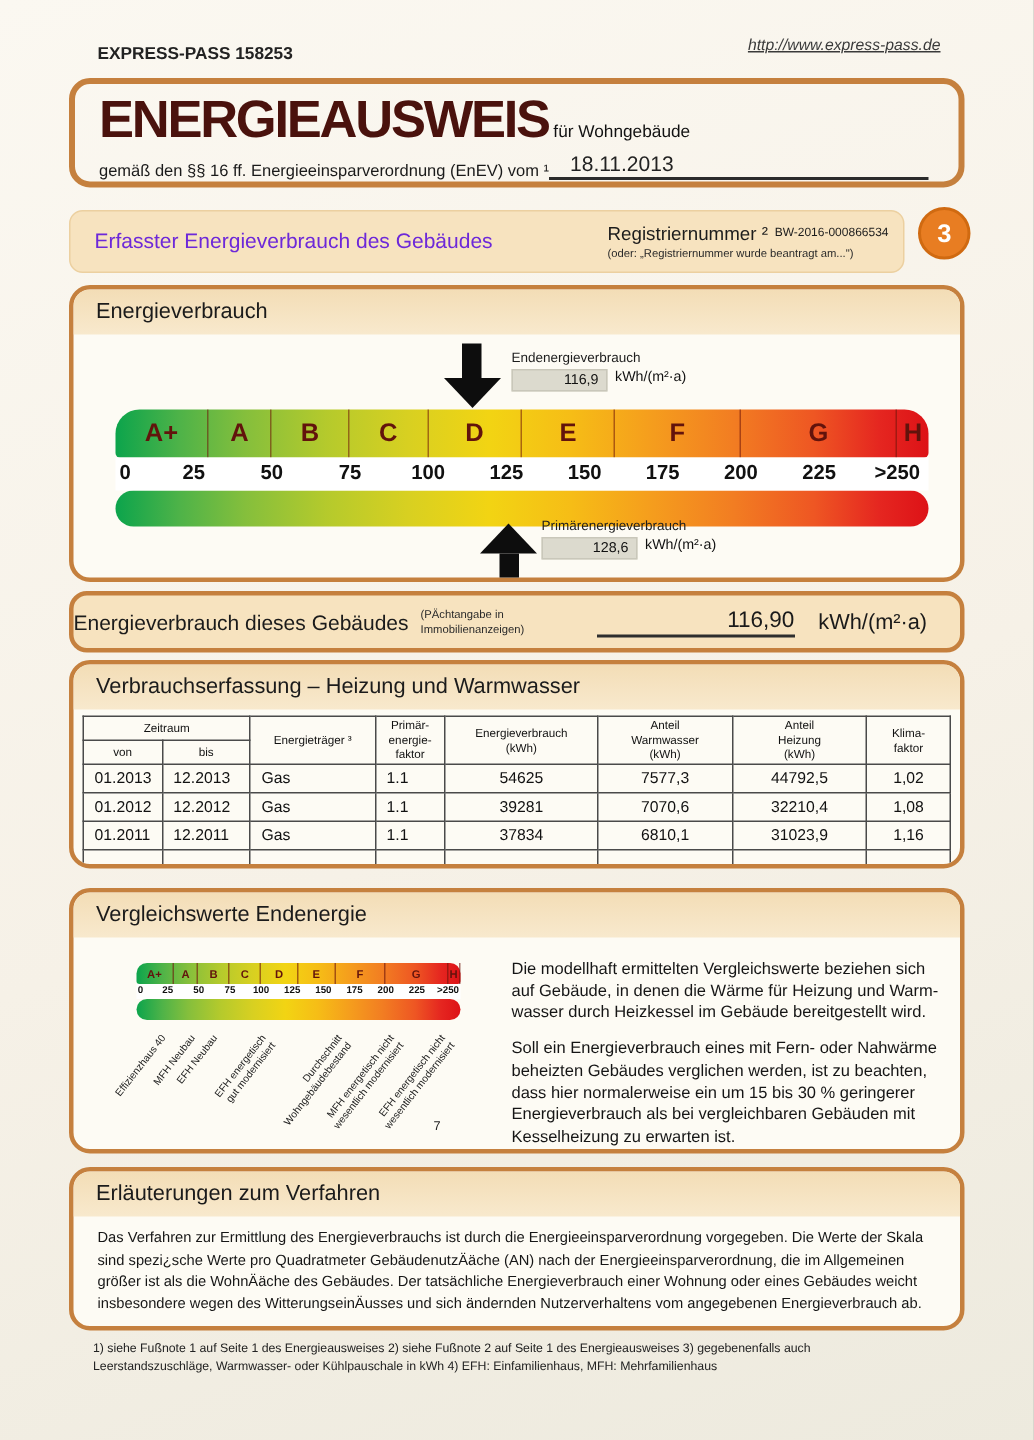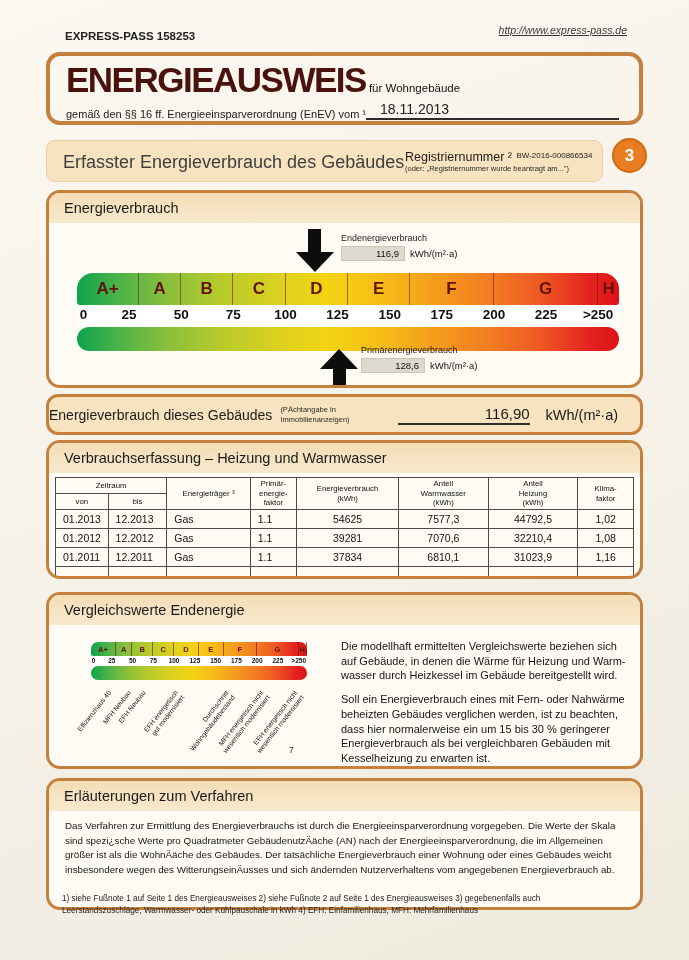--- a/index.html
+++ b/index.html
@@ -19,21 +19,21 @@
   #title-box { left:46px; top:52px; width:597px; height:73px; background:transparent; border-width:4px; }
   .title-row { display:flex; align-items:flex-end; padding:6px 0 0 16px; }
   .big-title { font-size:35px; font-weight:bold; color:#4a120d; letter-spacing:-1.5px; line-height:1; }
   .title-sub { font-size:11.5px; color:#111; padding:0 0 3px 3px; }
   .law-row { display:flex; align-items:flex-end; padding:4px 20px 0 16px; }
   .law-label { font-size:11px; color:#1a1a1a; white-space:nowrap; }
   .date-line { flex:1; border-bottom:2px solid #2b2b2b; font-size:14px; color:#222; padding:0 0 1px 14px; }
 
   
   #erfasster-bar { position:absolute; left:46px; top:140px; width:557px; height:42px; background:#f7e3bf; border-radius:9px; border:1px solid #ecd0a0; }
-  .erf-title { position:absolute; left:16px; top:11px; font-size:18px; color:#404040; }
+  .erf-title { position:absolute; left:16px; top:11px; font-size:14px; color:#6d28d9; }
   .reg-line { position:absolute; left:358px; top:6px; white-space:nowrap; }
   .reg-label { font-size:12.5px; color:#1c1c1c; }
   .reg-number { font-size:8px; color:#1c1c1c; vertical-align:3px; }
   .reg-note { position:absolute; left:358px; top:23px; font-size:7.5px; color:#2a2a2a; }
   #page-badge { position:absolute; left:612px; top:138px; width:35px; height:35px; border-radius:50%; background:#e87d22; border:2px solid #d06a11; color:#fff; font-size:17px; font-weight:bold; text-align:center; line-height:31px; }
 
   
   #ev-box { left:46px; top:190px; width:597px; height:198px; }
   .scale-wrap { position:absolute; left:28px; top:80px; width:542px; }
   .letters-band { position:relative; display:flex; height:32px; border-radius:16px 16px 3px 3px;
@@ -44,21 +44,21 @@
   .tick { position:absolute; top:2px; font-size:13.5px; font-weight:bold; color:#111; transform:translateX(-50%); }
   .grad-bar { height:24px; border-radius:12px;
     background:linear-gradient(90deg,#0ca44c 0%,#4fb348 8%,#85bf3c 16%,#b5ca2c 26%,#d8d021 36%,#f2d413 46%,#f6bd16 56%,#f59d1d 66%,#f27d22 76%,#ee5623 86%,#e52620 94%,#dd1217 100%); }
 
   .arrow { position:absolute; display:flex; flex-direction:column; align-items:center; }
   .arrow .shaft { width:13px; height:23px; background:#0d0d0d; }
   .arrow .head-down { width:0; height:0; border-left:19px solid transparent; border-right:19px solid transparent; border-top:20px solid #0d0d0d; }
   .arrow .head-up { width:0; height:0; border-left:19px solid transparent; border-right:19px solid transparent; border-bottom:20px solid #0d0d0d; }
 
   .val-label { font-size:9px; color:#1d1d1d; margin-bottom:3px; }
-  .val-row { display:flex; align-items:center; }
+  .val-row { display:flex; align-items:flex-start; }
   .val-box { width:64px; height:15px; background:#dcdace; border:1px solid #c9c7ba; font-size:9.5px; color:#111; text-align:right; padding:1px 5px 0 0; }
   .val-unit { font-size:9.5px; color:#111; margin-left:5px; }
   #end-block { position:absolute; left:292px; top:40px; }
   #pri-block { position:absolute; left:312px; top:152px; }
   #arrow-down { left:242px; top:36px; }
   #arrow-up { left:268px; top:156px; }
 
   
   #dg-bar { position:absolute; left:46px; top:394px; width:597px; height:41px; background:#f7e3bf; border:3.5px solid #c5803e; border-radius:12px; display:flex; align-items:center; }
   .dg-title { font-size:14px; color:#1b1b1b; white-space:nowrap; }
@@ -86,21 +86,21 @@
   .mini-ticks { position:relative; height:10px; background:#fff; }
   .mini-ticks .tick { font-size:6.5px; top:1px; }
   .mini-bar { height:14px; border-radius:7px;
     background:linear-gradient(90deg,#0ca44c 0%,#4fb348 8%,#85bf3c 16%,#b5ca2c 26%,#d8d021 36%,#f2d413 46%,#f6bd16 56%,#f59d1d 66%,#f27d22 76%,#ee5623 86%,#e52620 94%,#dd1217 100%); }
   .rot-label { position:absolute; top:94px; font-size:6.8px; color:#222; line-height:1.2; text-align:right; white-space:pre-line; transform-origin:100% 0; transform:rotate(-52deg); }
   .vg-pagenum { position:absolute; left:240px; top:150px; font-size:8.5px; color:#222; }
   .vg-text { position:absolute; left:292px; top:44px; width:288px; font-size:11px; color:#151515; line-height:1.34; }
   .vg-text p + p { margin-top:9px; }
 
   
-  #el-box { left:46px; top:778px; width:597px; height:132px; }
+  #el-box { left:46px; top:778px; width:597px; height:109px; }
   .el-para { padding:8px 16px 0 16px; font-size:9.8px; color:#161616; line-height:1.5; }
 
   .footnotes { position:absolute; left:62px; top:893px; width:565px; font-size:8.2px; color:#222; line-height:1.45; white-space:pre-line; }
 </style>
 </head>
 <body>
 
 <div id="paper">
 
   <div class="doc-code">EXPRESS-PASS 158253</div>

